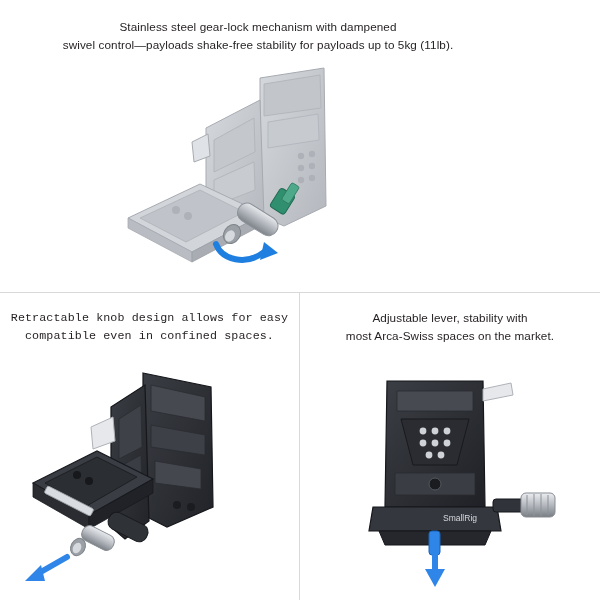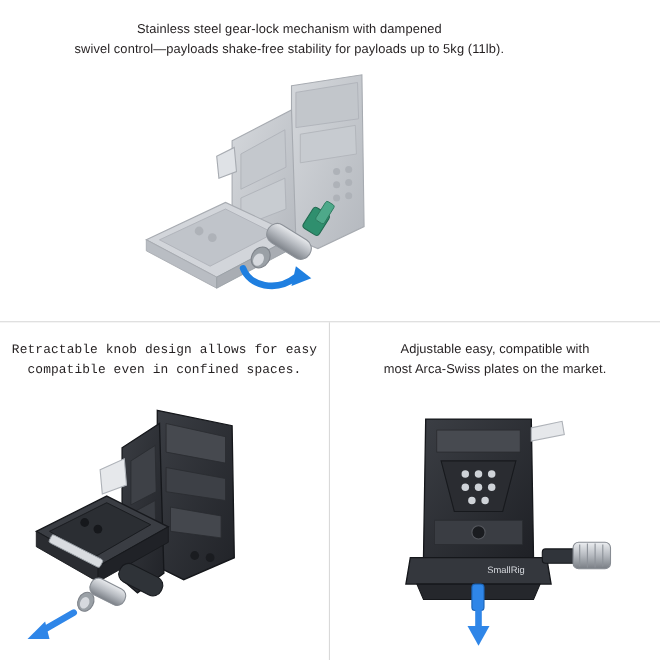--- a/index.html
+++ b/index.html
@@ -19,21 +19,20 @@
     width: 600px;
     height: 600px;
   }
 
   
   .panel-top {
     position: absolute;
     left: 0; top: 0;
     width: 516px;
     height: 292px;
-    padding-left: 10px;
   }
   .caption {
     text-align: center;
     font-size: 11.7px;
     line-height: 18px;
     color: #231f20;
     letter-spacing: 0.1px;
   }
   .panel-top .caption {
     position: absolute;
@@ -238,22 +237,22 @@
           <path d="M52 202 L24 218" stroke="#2f86e8" stroke-width="6" stroke-linecap="round" fill="none"></path>
           <path d="M26 210 L10 226 L30 226 Z" fill="#2f86e8"></path>
         </g>
       </svg>
       </div>
     </div>
   </section>
 
   <section class="panel-br">
     <div class="caption">
-      <div>Adjustable easy, compatible with</div>
-      <div>most Arca-Swiss plates on the market.</div>
+      <div>Adjustable lever, stability with</div>
+      <div>most Arca-Swiss spaces on the market.</div>
     </div>
 
     <div class="figure">
       <div class="svg-center">
       <svg width="250" height="240" viewBox="0 0 250 240">
         <defs>
           <linearGradient id="darkBody2" x1="0" y1="0" x2="1" y2="1">
             <stop offset="0%" stop-color="#3b3e44"></stop>
             <stop offset="100%" stop-color="#1f2126"></stop>
           </linearGradient>

